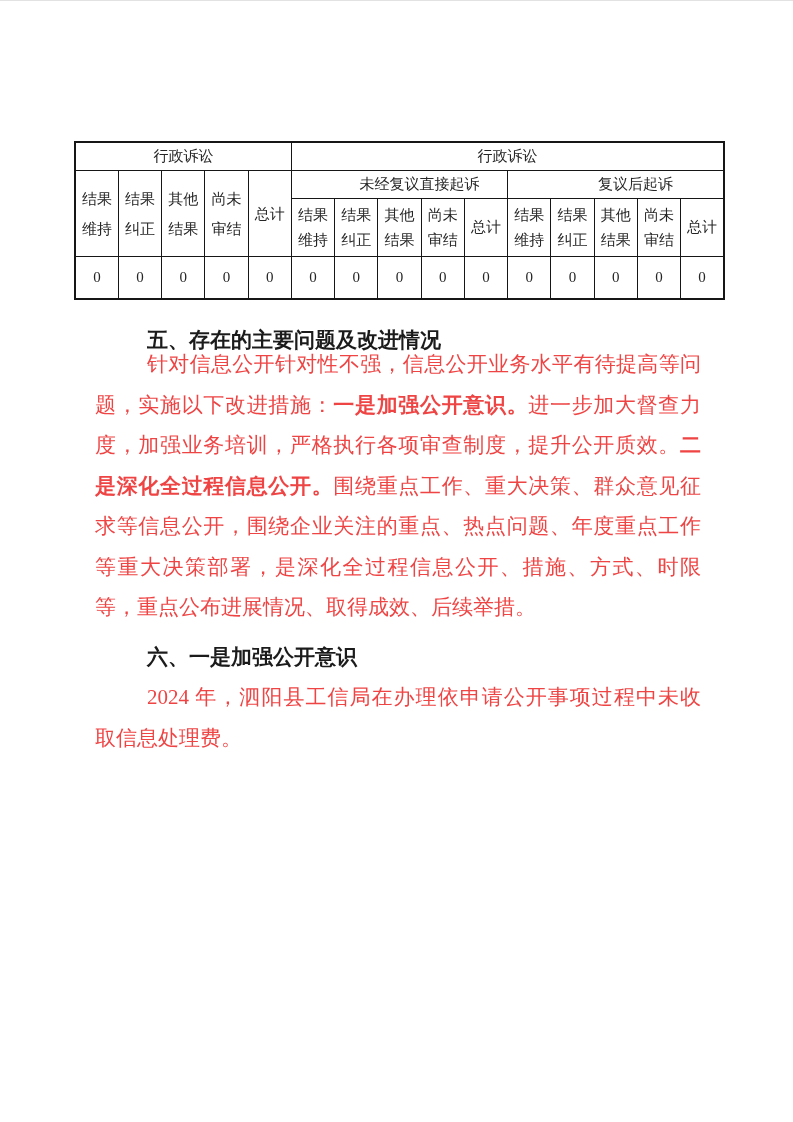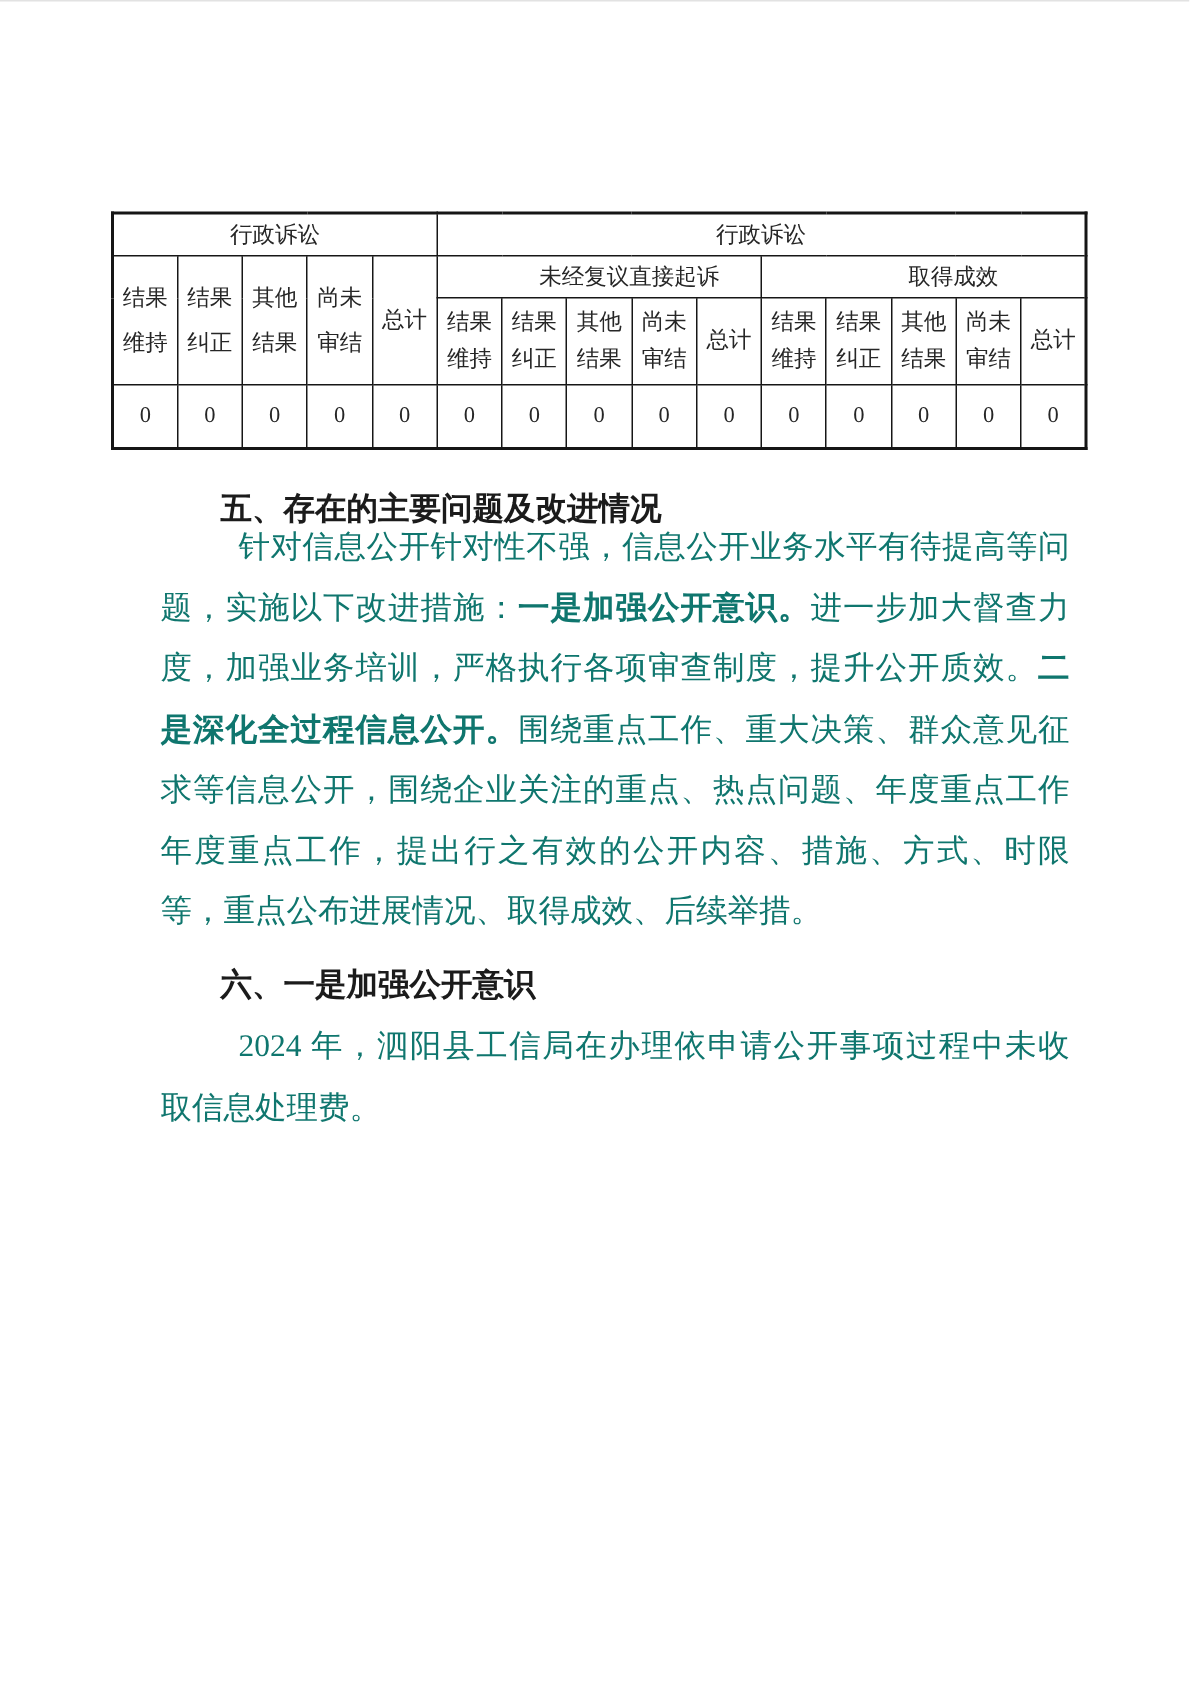--- a/index.html
+++ b/index.html
@@ -49,24 +49,24 @@
     left: 147px;
     font-family: "Liberation Sans", "DejaVu Sans", sans-serif;
     font-weight: bold;
     font-size: 21px;
     line-height: 26px;
     color: #1b1b1b;
     white-space: nowrap;
   }
   .para {
     position: absolute;
-    left: 107px;
+    left: 95px;
     width: 606px;
     font-size: 21px;
-    color: #0f766e;
+    color: #ef4444;
   }
   .tline {
     height: 40.5px;
     line-height: 40.5px;
     text-align: justify;
     text-align-last: justify;
     overflow: hidden;
   }
   .tline.first { text-indent: 52px; }
   .tline.last  { text-align: left; text-align-last: left; }
@@ -91,21 +91,21 @@
         <td rowspan="2" class="colh2">结果
 维持</td>
         <td rowspan="2" class="colh2">结果
 纠正</td>
         <td rowspan="2" class="colh2">其他
 结果</td>
         <td rowspan="2" class="colh2">尚未
 审结</td>
         <td rowspan="2" class="colh2">总计</td>
         <td colspan="5" class="subgrp">未经复议直接起诉</td>
-        <td colspan="5" class="subgrp">取得成效</td>
+        <td colspan="5" class="subgrp">复议后起诉</td>
       </tr>
       <tr class="r3">
         <td>结果
 维持</td>
         <td>结果
 纠正</td>
         <td>其他
 结果</td>
         <td>尚未
 审结</td>
@@ -142,21 +142,21 @@
   </div>
 
   <div class="heading" style="top: 311px; margin-top: 15px;">五、存在的主要问题及改进情况</div>
 
   <div class="para" style="top: 343px;">
     <div class="tline first"><span>针对信息公开针对性不强，信息公开业务水平有待提高等问</span></div>
     <div class="tline"><span>题，实施以下改进措施：</span><span class="bold">一是加强公开意识。</span><span>进一步加大督查力</span></div>
     <div class="tline"><span>度，加强业务培训，严格执行各项审查制度，提升公开质效。</span><span class="bold">二</span></div>
     <div class="tline"><span class="bold">是深化全过程信息公开。</span><span>围绕重点工作、重大决策、群众意见征</span></div>
     <div class="tline"><span>求等信息公开，围绕企业关注的重点、热点问题、年度重点工作</span></div>
-    <div class="tline"><span>年度重点工作，提出行之有效的公开内容、措施、方式、时限</span></div>
+    <div class="tline"><span>等重大决策部署，是深化全过程信息公开、措施、方式、时限</span></div>
     <div class="tline last"><span>等，重点公布进展情况、取得成效、后续举措。</span></div>
   </div>
 
   <div class="heading" style="top: 643px;">六、一是加强公开意识</div>
 
   <div class="para" style="top: 676px;">
     <div class="tline first"><span>2024 年，泗阳县工信局在办理依申请公开事项过程中未收</span></div>
     <div class="tline last"><span>取信息处理费。</span></div>
   </div>
 

